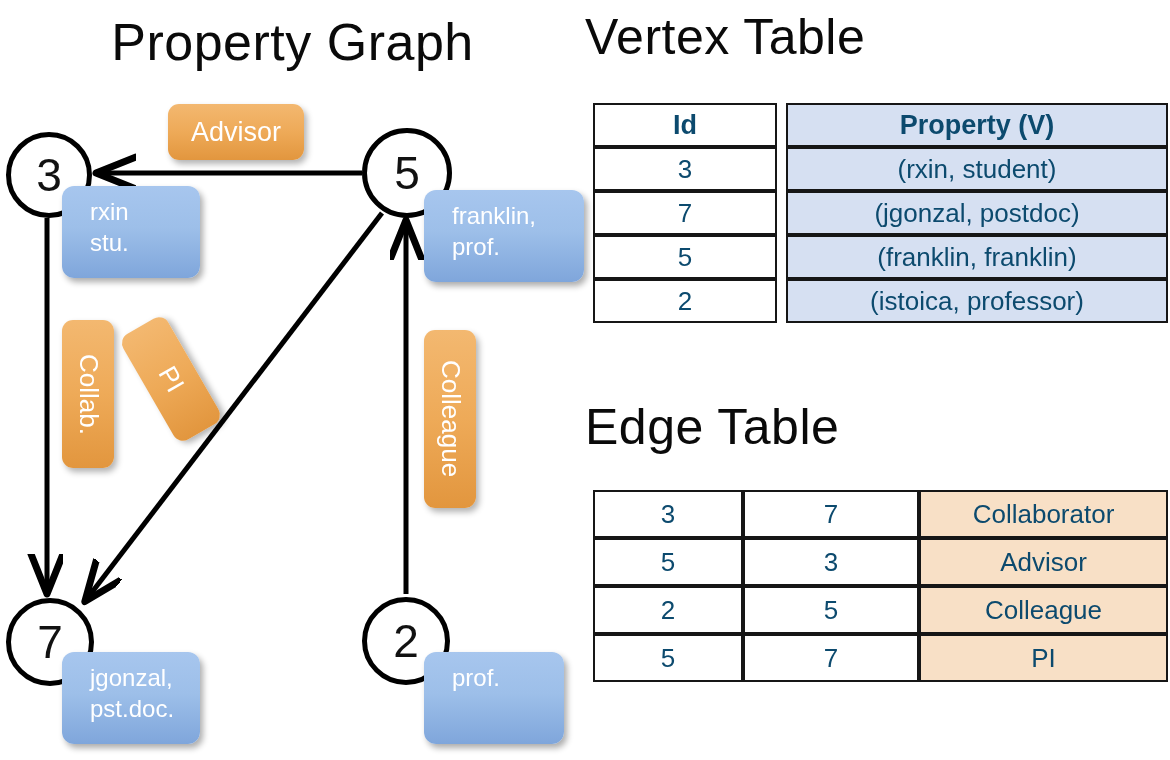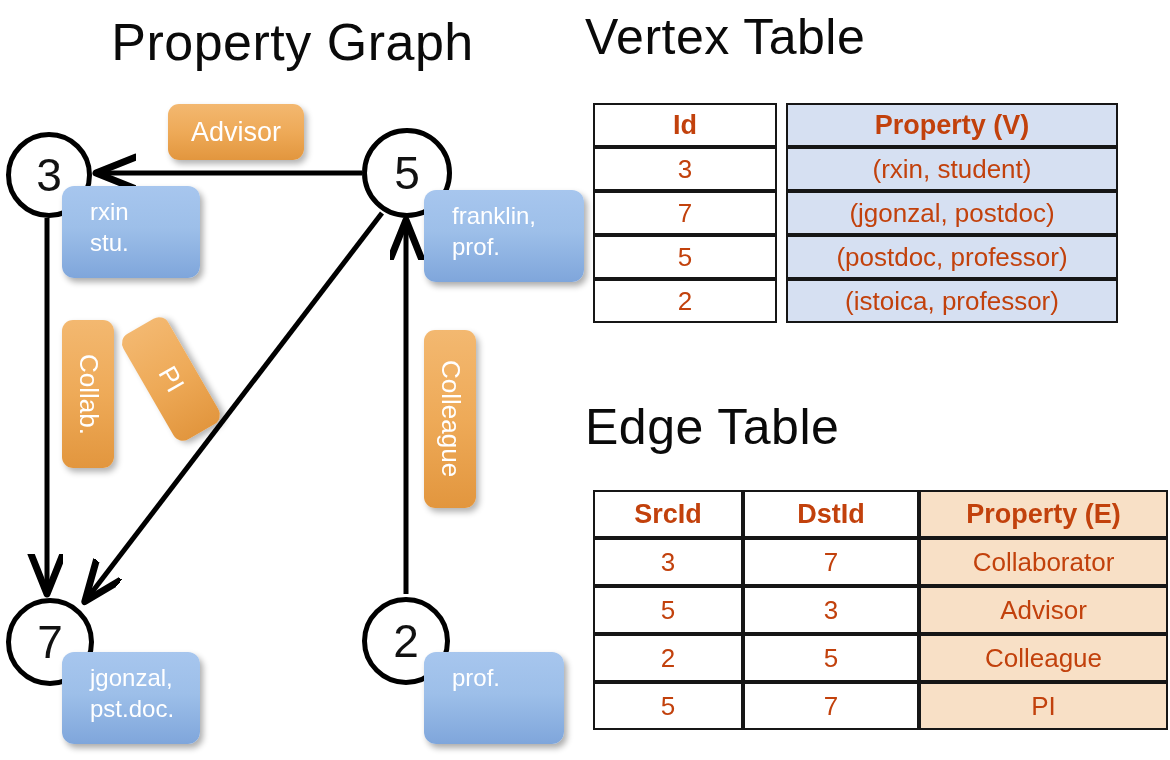--- a/index.html
+++ b/index.html
@@ -130,34 +130,34 @@
     position: absolute;
     border-collapse: separate;
     border-spacing: 0;
     font-family: "Liberation Sans", sans-serif;
   }
   .data-table td, .data-table th {
     border: 2px solid #161616;
     font-weight: 300;
     font-size: 26px;
     text-align: center;
-    color: #c2410c;
+    color: #0c4a6e;
     padding: 0;
     height: 44px;
     box-sizing: border-box;
   }
   .data-table th {
     font-weight: bold;
     font-size: 27px;
   }
 
   
   #vertex-table { left: 593px; top: 103px; }
   #vertex-table .col-id     { width: 184px; background: #ffffff; }
-  #vertex-table .col-prop   { width: 332px; background: #d6e0f2; }
+  #vertex-table .col-prop   { width: 382px; background: #d6e0f2; }
   #vertex-table .spacer     { width: 9px; border: none; background: #ffffff; }
 
   #edge-table { left: 593px; top: 490px; }
   #edge-table .col-src  { width: 150px; background: #ffffff; }
   #edge-table .col-dst  { width: 176px; background: #ffffff; }
   #edge-table .col-prop { width: 249px; background: #f8e0c6; }
 
   #edge-table td, #edge-table th { height: 48px; }
 </style>
 </head>
@@ -241,37 +241,32 @@
       <td class="col-prop">(rxin, student)</td>
     </tr>
     <tr>
       <td class="col-id">7</td>
       <td class="spacer"></td>
       <td class="col-prop">(jgonzal, postdoc)</td>
     </tr>
     <tr>
       <td class="col-id">5</td>
       <td class="spacer"></td>
-      <td class="col-prop">(postdoc, professor)</td>
+      <td class="col-prop">(franklin, franklin)</td>
     </tr>
     <tr>
       <td class="col-id">2</td>
       <td class="spacer"></td>
       <td class="col-prop">(istoica, professor)</td>
     </tr>
   </tbody>
 </table>
 
 <table class="data-table" id="edge-table">
   <tbody>
-    <tr>
-      <th class="col-src">SrcId</th>
-      <th class="col-dst">DstId</th>
-      <th class="col-prop">Property (E)</th>
-    </tr>
     <tr>
       <td class="col-src">3</td>
       <td class="col-dst">7</td>
       <td class="col-prop">Collaborator</td>
     </tr>
     <tr>
       <td class="col-src">5</td>
       <td class="col-dst">3</td>
       <td class="col-prop">Advisor</td>
     </tr>

